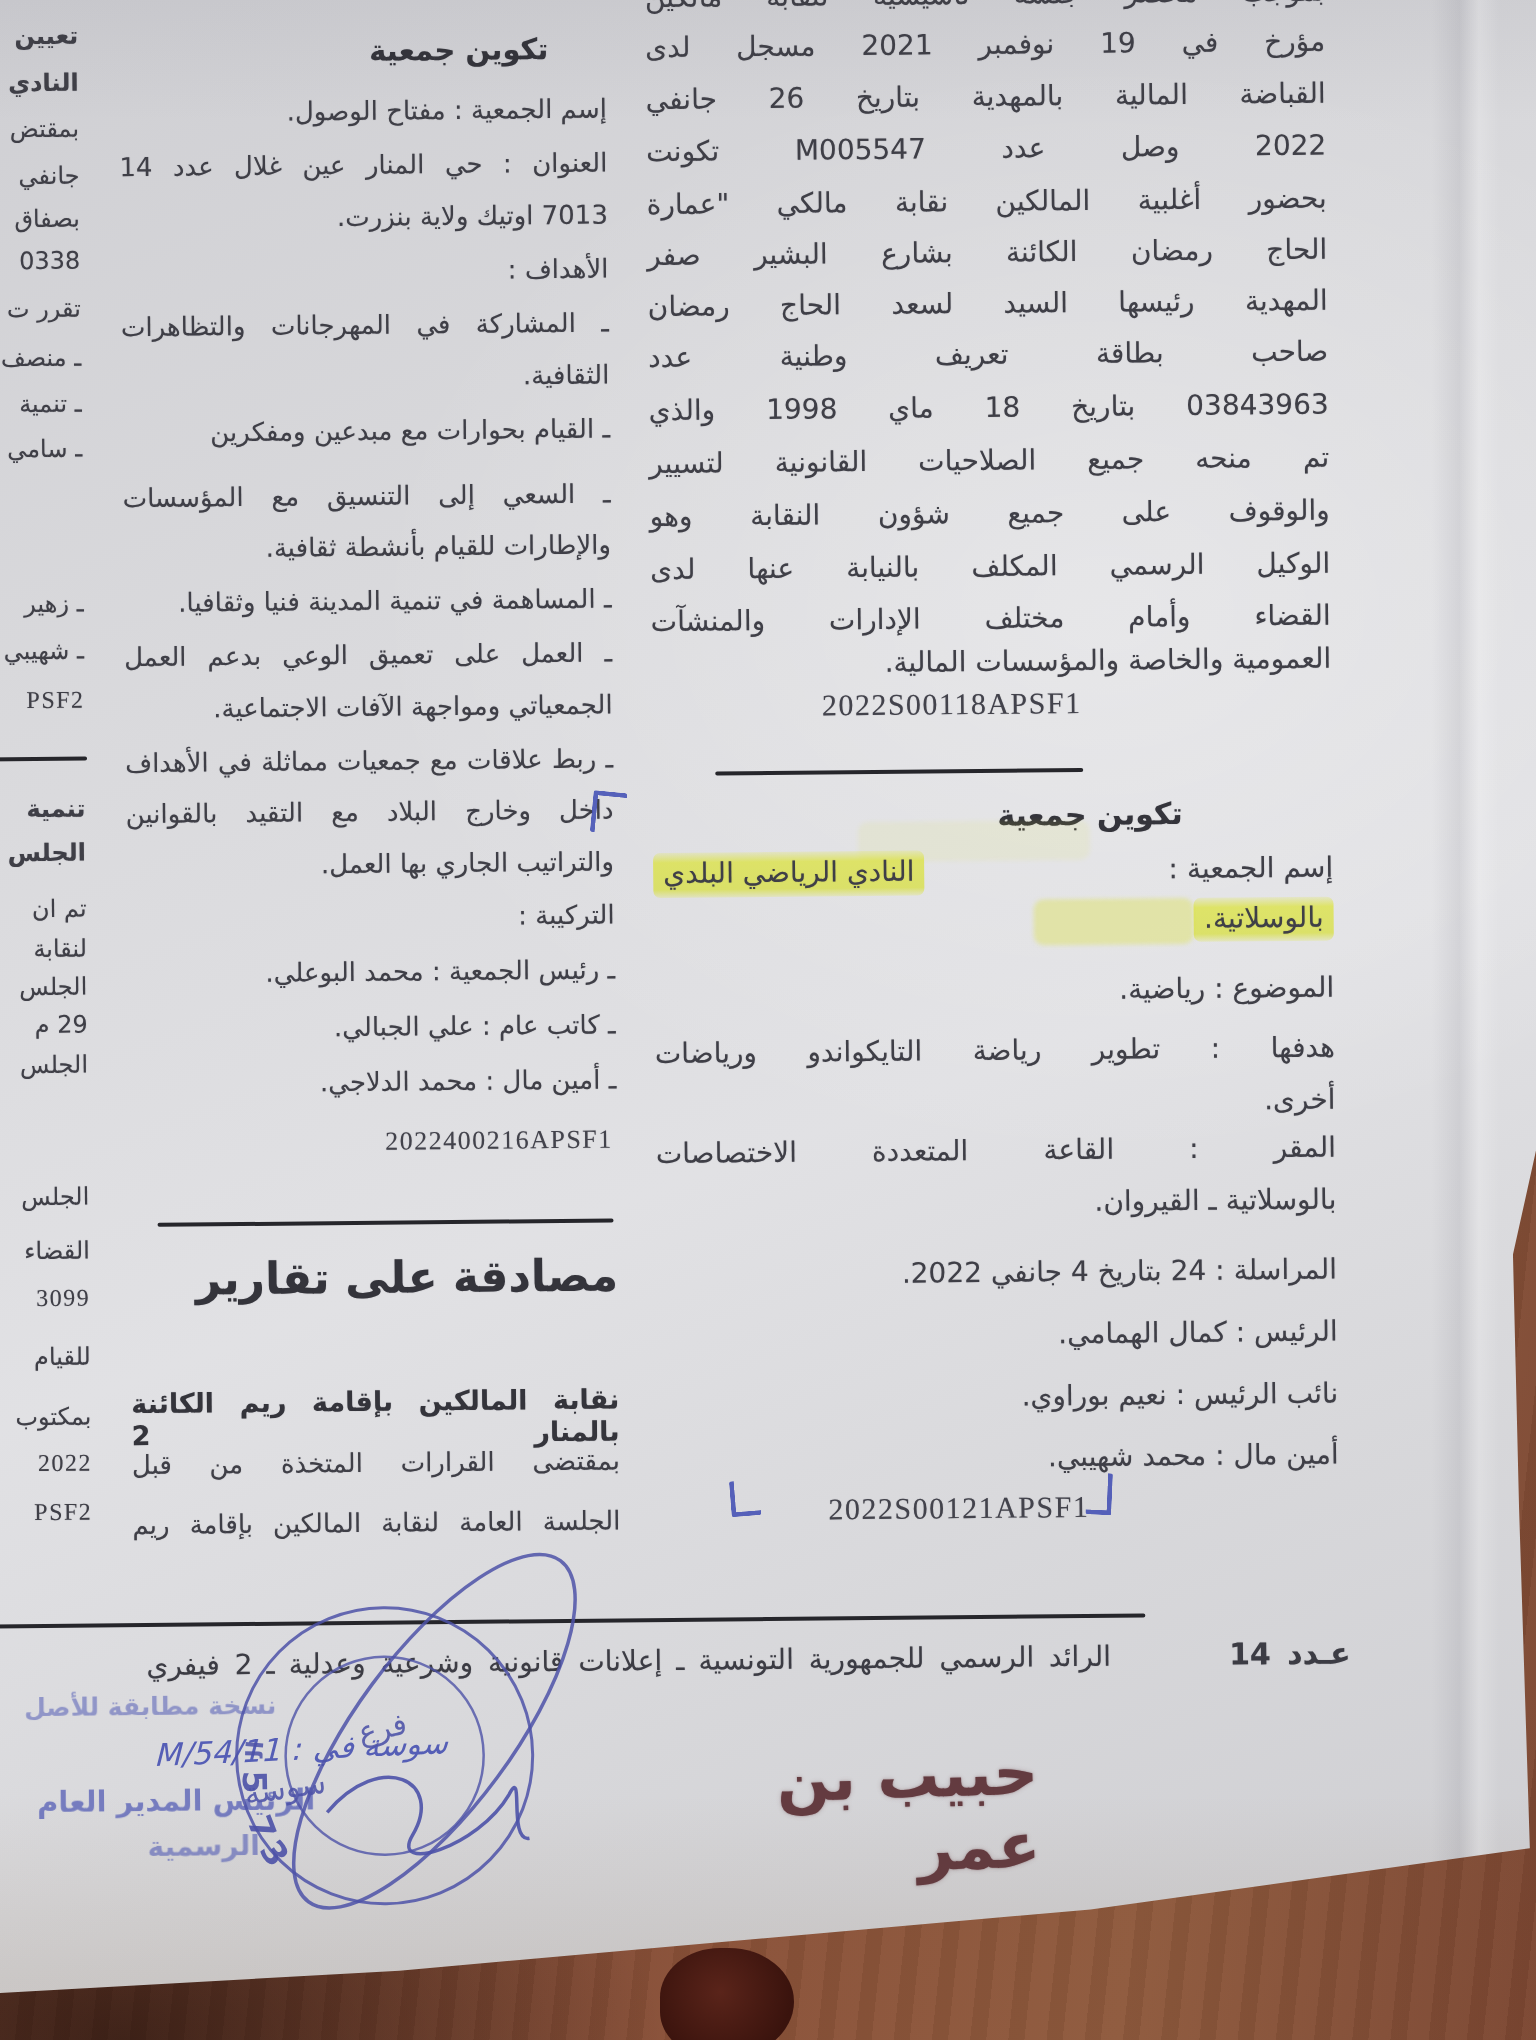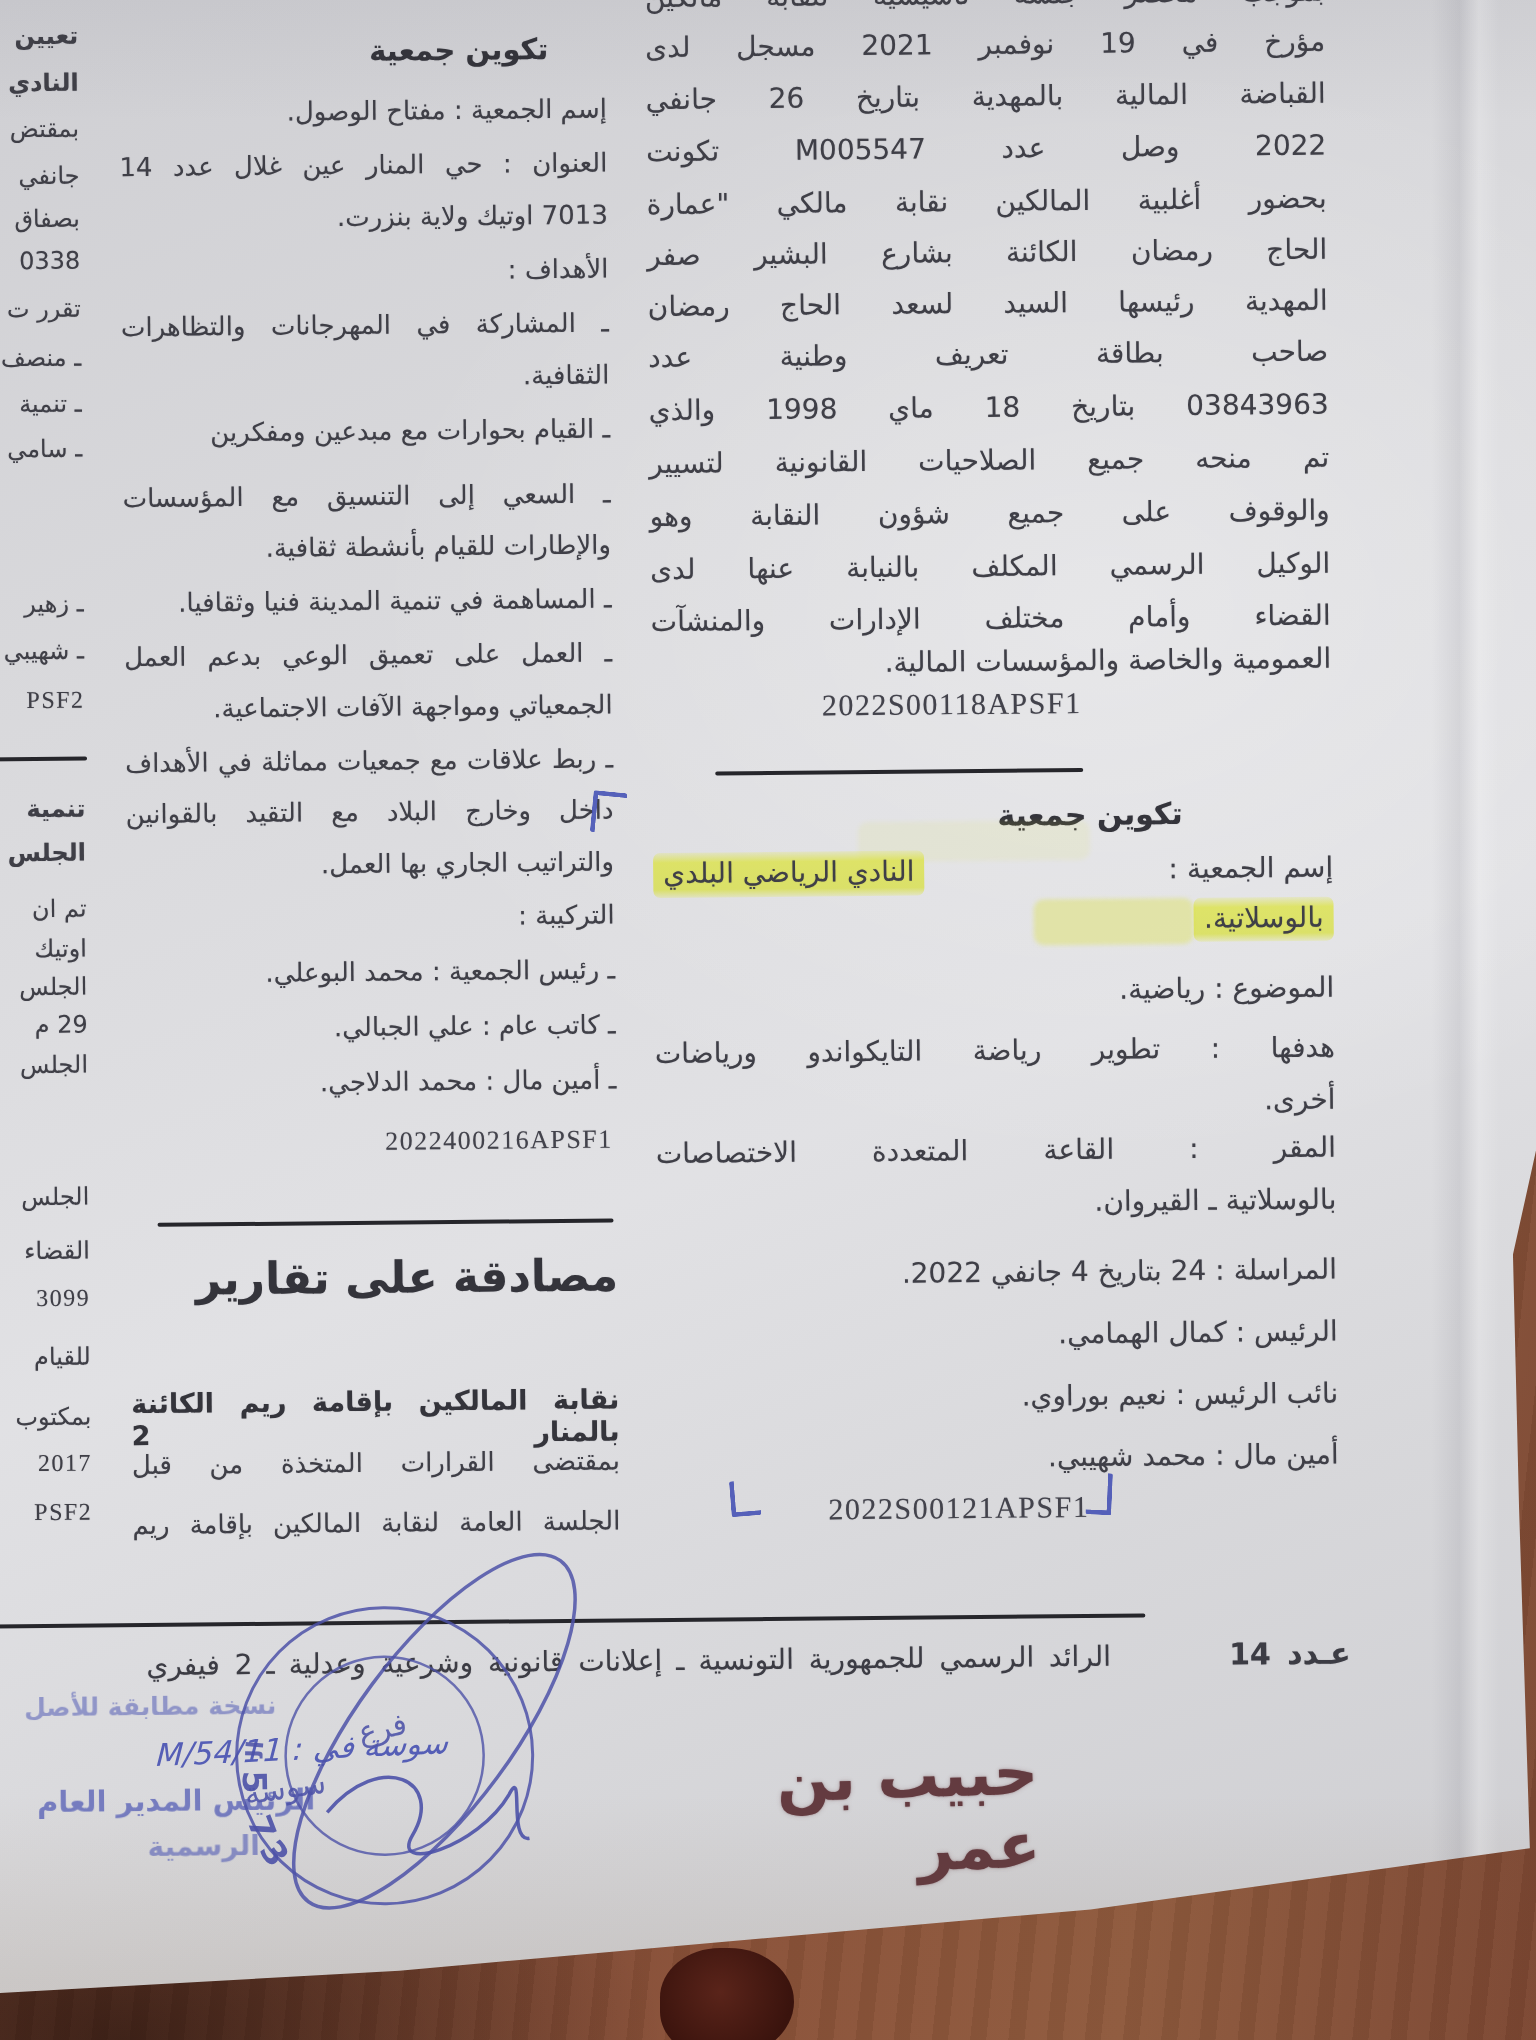--- a/index.html
+++ b/index.html
@@ -155,30 +155,30 @@
       <div class="frag" style="top:337px">ـ منصف</div>
       <div class="frag" style="top:383px">ـ تنمية</div>
       <div class="frag" style="top:428px">ـ سامي</div>
       <div class="frag" style="top:583px">ـ زهير</div>
       <div class="frag" style="top:630px">ـ شهيبي</div>
       <div class="frag code" style="top:680px">PSF2</div>
       <div class="rule" style="top:750px; left:-40px; width:130px"></div>
       <div class="frag b" style="top:788px">تنمية</div>
       <div class="frag b" style="top:832px">الجلس</div>
       <div class="frag" style="top:888px">تم ان</div>
-      <div class="frag" style="top:928px">اوتيك</div>
+      <div class="frag" style="top:928px">لنقابة</div>
       <div class="frag" style="top:966px">الجلس</div>
       <div class="frag" style="top:1004px">29 م</div>
       <div class="frag" style="top:1044px">الجلس</div>
       <div class="frag" style="top:1176px">الجلس</div>
       <div class="frag" style="top:1230px">القضاء</div>
       <div class="frag code" style="top:1278px">3099</div>
       <div class="frag" style="top:1336px">للقيام</div>
       <div class="frag" style="top:1396px">بمكتوب</div>
-      <div class="frag code" style="top:1443px">2017</div>
+      <div class="frag code" style="top:1443px">2022</div>
       <div class="frag code" style="top:1492px">PSF2</div>
     </div>
 
     <div class="pen" style="left:594px; top:790px; width:34px; height:42px; border-top-width:5px; border-left-width:5px; transform:rotate(6deg)"></div>
     <div class="pen" style="left:726px; top:1480px; width:30px; height:36px; border-left-width:5px; border-bottom-width:5px; transform:rotate(-4deg)"></div>
     <div class="pen" style="left:1082px; top:1476px; width:26px; height:42px; border-right-width:5px; border-bottom-width:5px; transform:rotate(3deg)"></div>
 
     <div class="rule" style="top:1617px; left:-12px; width:1152px; height:4px"></div>
     <div id="footer-line">
       <span class="iss">عـدد 14</span>

